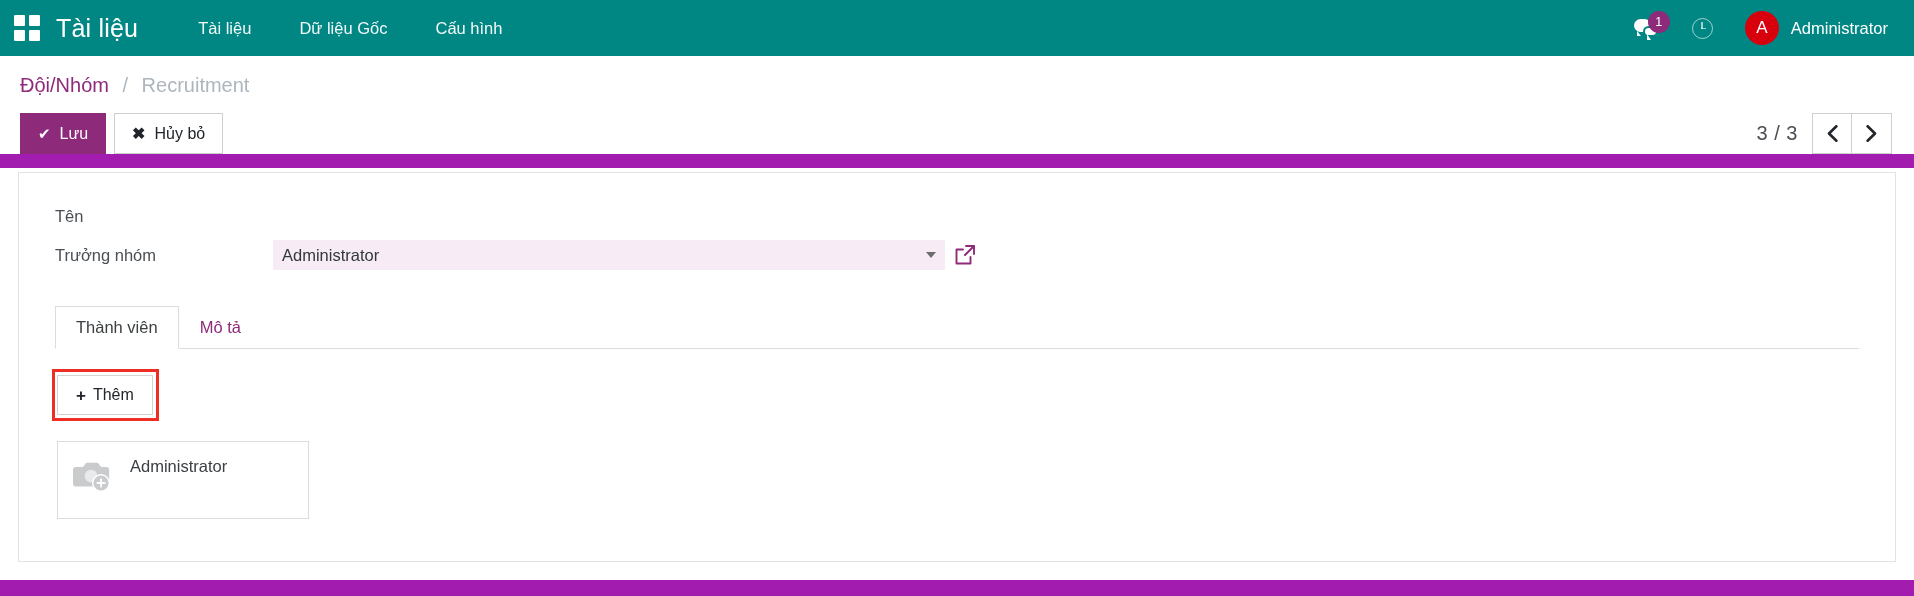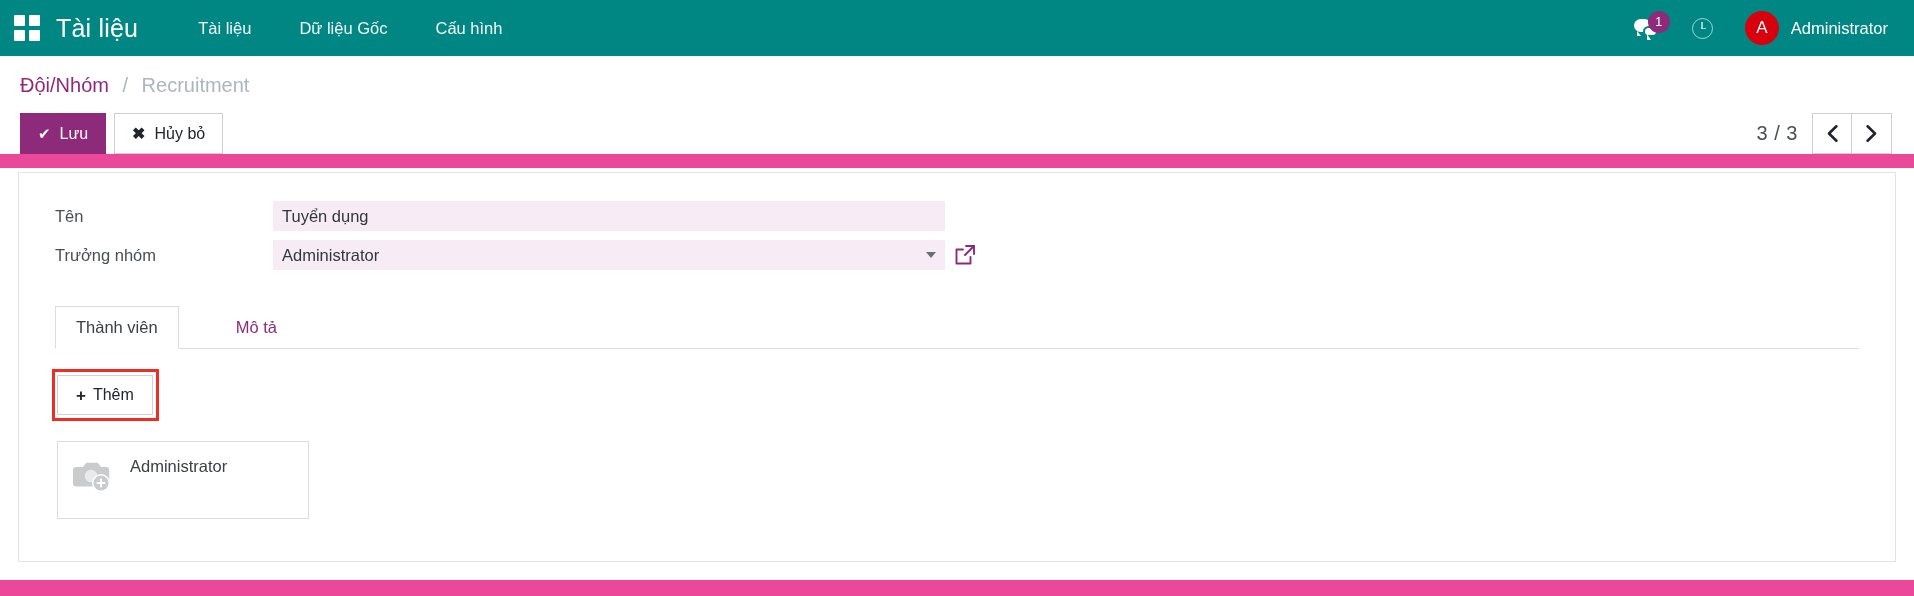--- a/index.html
+++ b/index.html
@@ -3,21 +3,21 @@
 <meta charset="utf-8">
 <style>
   * { box-sizing: border-box; }
   html, body {
     margin: 0; padding: 0;
     width: 1914px; height: 596px;
     background: #ffffff;
     font-family: "Liberation Sans", sans-serif;
     -webkit-font-smoothing: antialiased;
   }
-  .app { width: 1914px; height: 596px; position: relative; overflow: hidden; background:#ec4899; }
+  .app { width: 1914px; height: 596px; position: relative; overflow: hidden; background:#a21caf; }
 
   
   .navbar {
     height: 56px;
     background: #008784;
     display: flex;
     align-items: center;
     padding: 0 22px 0 14px;
     color: #ffffff;
     position: relative;
@@ -238,21 +238,20 @@
     cursor: pointer;
     display: block;
   }
 
   
   .notebook { margin-top: 36px; }
   .nb-tabs {
     display: flex;
     align-items: flex-end;
     border-bottom: 1px solid #dcdcdc;
-    gap: 36px;
   }
   .nb-tab {
     font-size: 16.5px;
     padding: 11px 20px 11px 20px;
     color: #8e2a7a;
     cursor: pointer;
     border: 1px solid transparent;
     margin-bottom: -1px;
     background: transparent;
     white-space: nowrap;
@@ -395,23 +394,20 @@
     </div>
   </div>
 
   <div class="sheet-bg">
     <div class="sheet">
 
       <div class="form-group">
 
         <div class="form-row">
           <label class="form-label">Tên</label>
-          <div class="field-cell">
-            <input class="field-input" type="text" value="Tuyển dụng" style="">
-          </div>
         </div>
 
         <div class="form-row">
           <label class="form-label">Trưởng nhóm</label>
           <div class="field-cell">
             <div class="m2o-wrap">
               <input class="field-input" type="text" value="Administrator" style="">
               <span class="caret"></span>
             </div>
             <span class="ext-link">

